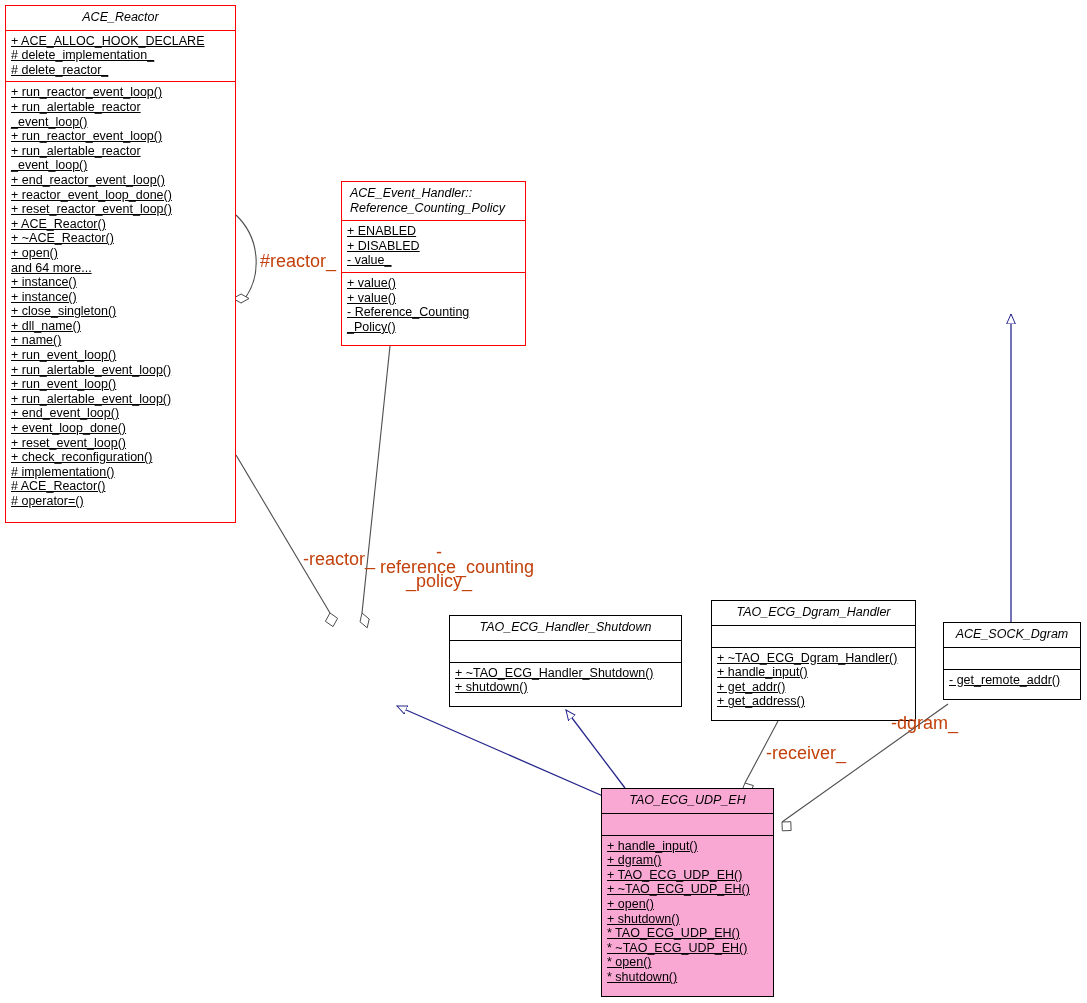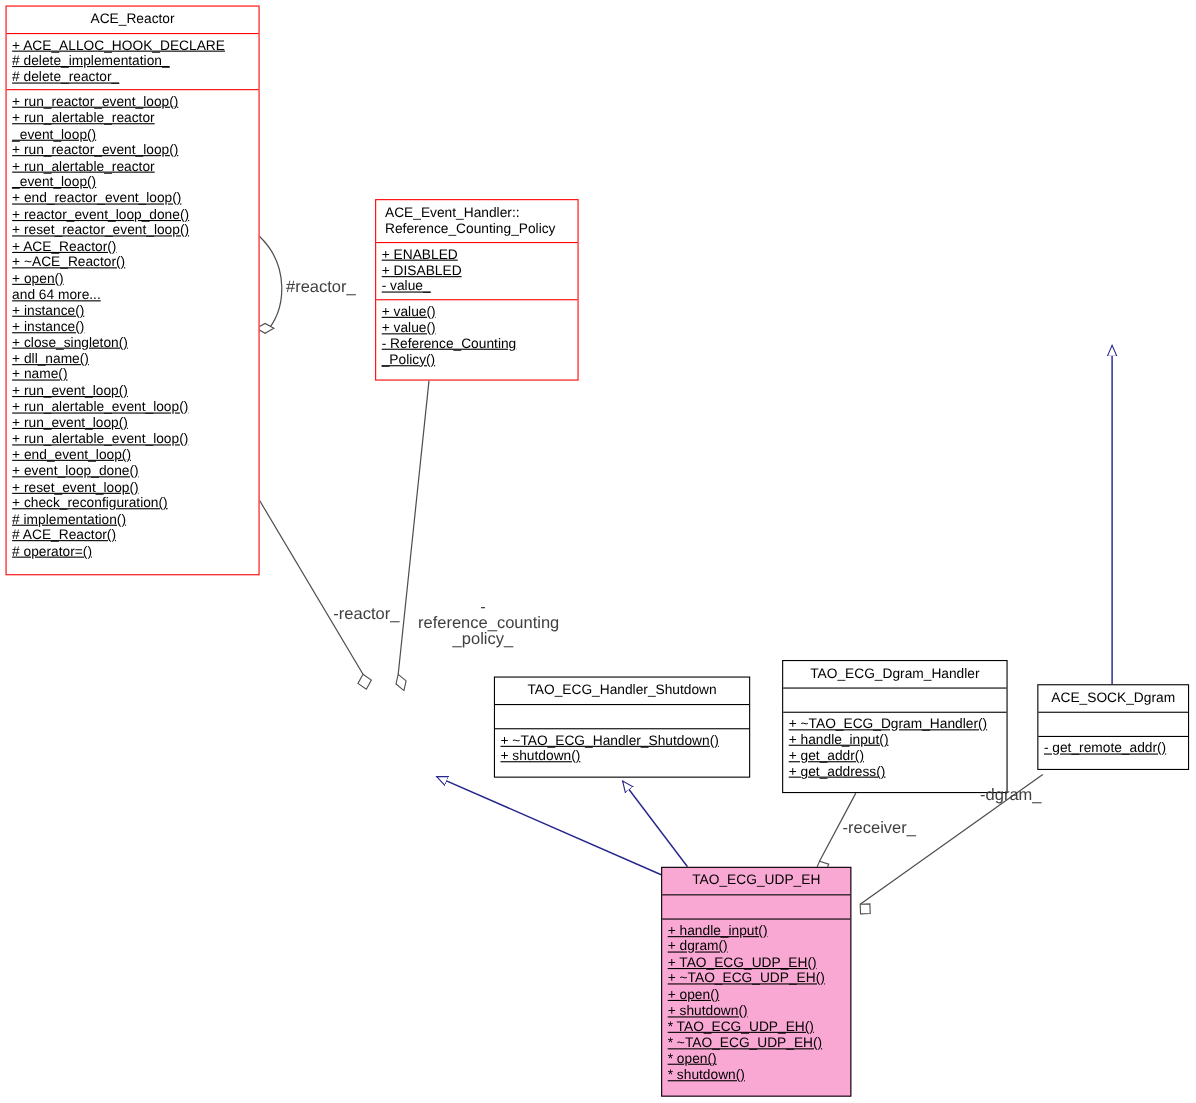--- a/index.html
+++ b/index.html
@@ -44,39 +44,40 @@
     background: #f9a8d4;
   }
   .compartment {
     box-sizing: border-box;
     padding: 3px 5px 4px 5px;
   }
   .compartment.title {
     text-align: center;
     padding: 4px 5px 5px 5px;
     white-space: pre-line;
+    font-style: italic;
   }
   .compartment.sep-black {
     border-top: 1px solid #000000;
   }
   .compartment.sep-red {
     border-top: 1px solid #ff0000;
   }
   .compartment.empty {
     min-height: 22px;
   }
   .row {
     white-space: pre;
     text-decoration: underline;
   }
   .edge-label {
     position: absolute;
-    font-size: 15px;
+    font-size: 18px;
     line-height: 14.6px;
-    color: #404040;
+    color: #c2410c;
     white-space: pre-line;
     z-index: 6;
   }
   .edge-label.center {
     text-align: center;
   }
 </style>
 </head>
 <body>
 

